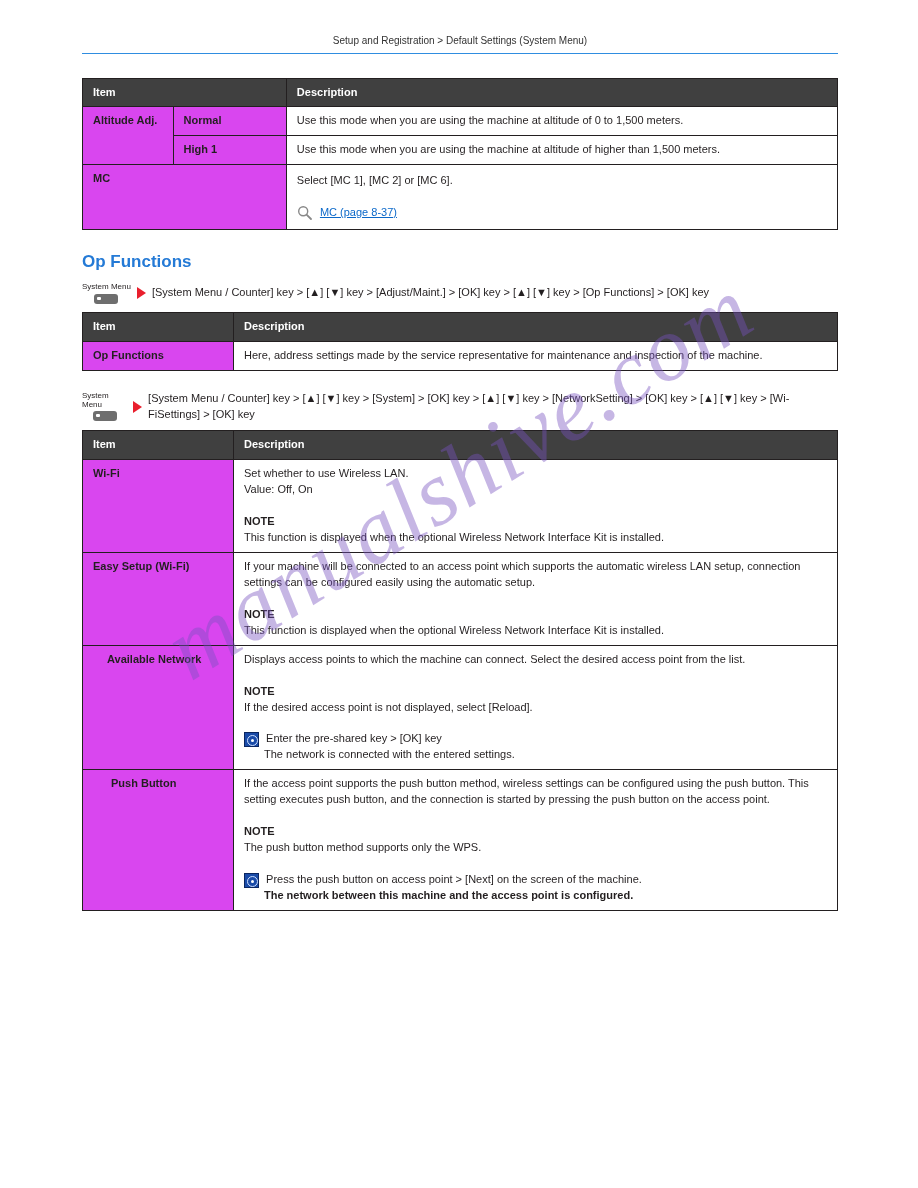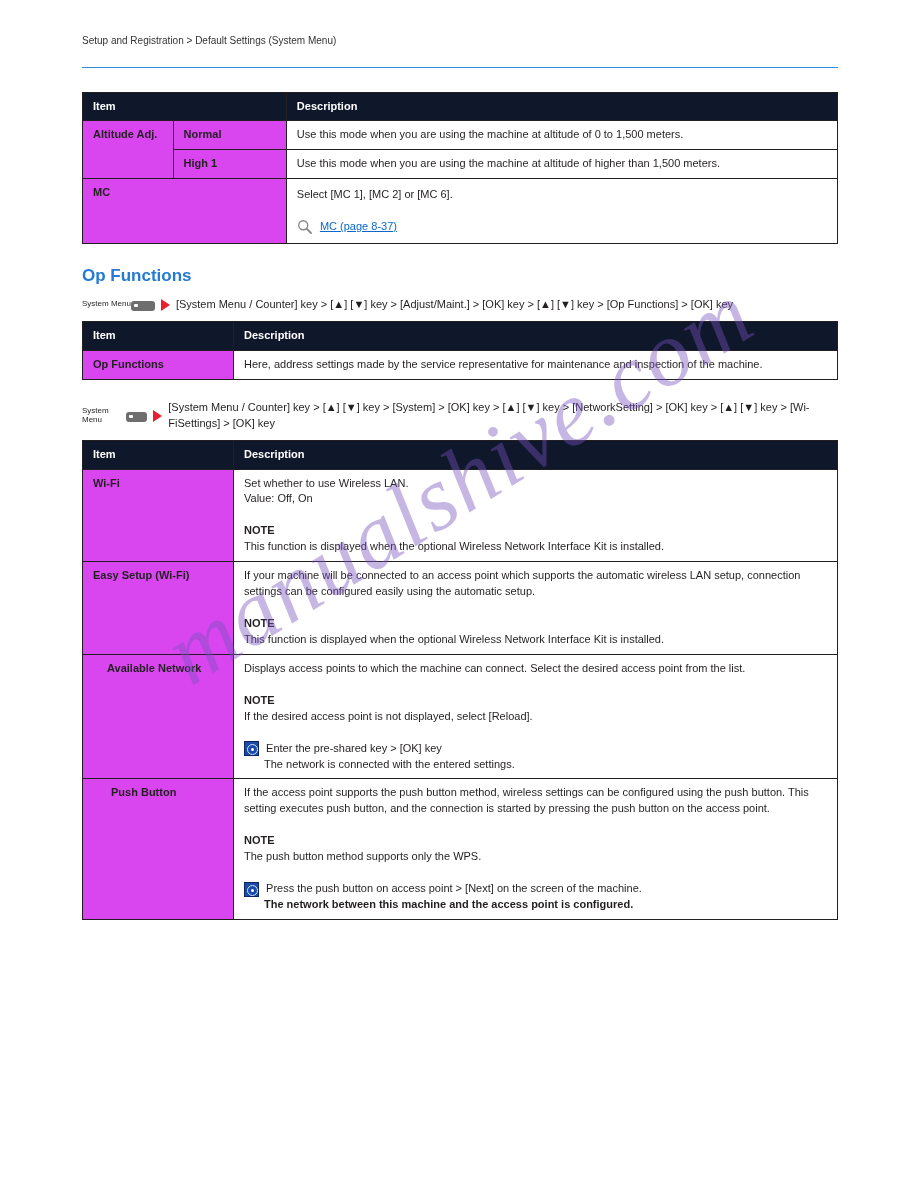--- a/index.html
+++ b/index.html
@@ -27,42 +27,42 @@
     pointer-events: none;
     letter-spacing: 2px;
   }
   .page {
     padding: 34px 80px 40px 82px;
     position: relative;
     z-index: 1;
   }
   .header-line {
     font-size: 10px;
-    text-align: left;
+    text-align: center;
     color: #333;
-    margin-bottom: 18px;
+    margin-bottom: 4px;
   }
   .hr-top {
     border: none;
     border-top: 1px solid #2f8de0;
     margin-bottom: 24px;
   }
   table.t {
     width: 100%;
     border-collapse: collapse;
     margin-bottom: 20px;
   }
   table.t th, table.t td {
     border: 1px solid #231f20;
     padding: 6px 10px;
     vertical-align: top;
     text-align: left;
   }
   table.t th {
-    background: #0f172a;
+    background: #404040;
     color: #fff;
     font-weight: bold;
     font-size: 11px;
   }
   .lbl { background: #d946ef; font-weight: bold; }
   .desc-inner { padding: 2px 0 2px 0; }
   .link { color: #0b68c9; text-decoration: underline; }
   .mag {
     display: inline-block;
     width: 16px; height: 16px;
@@ -77,21 +77,21 @@
   }
   .breadcrumb {
     display: flex;
     align-items: center;
     gap: 6px;
     font-size: 11px;
     margin-bottom: 8px;
   }
   .sysmenu {
     display: inline-flex;
-    flex-direction: row;
+    flex-direction: column;
     align-items: center;
     font-size: 8px;
     line-height: 1.1;
   }
   .sysmenu .btn {
     width: 24px; height: 10px;
     background: #6e6e6e;
     border-radius: 3px;
     margin-top: 2px;
     position: relative;

